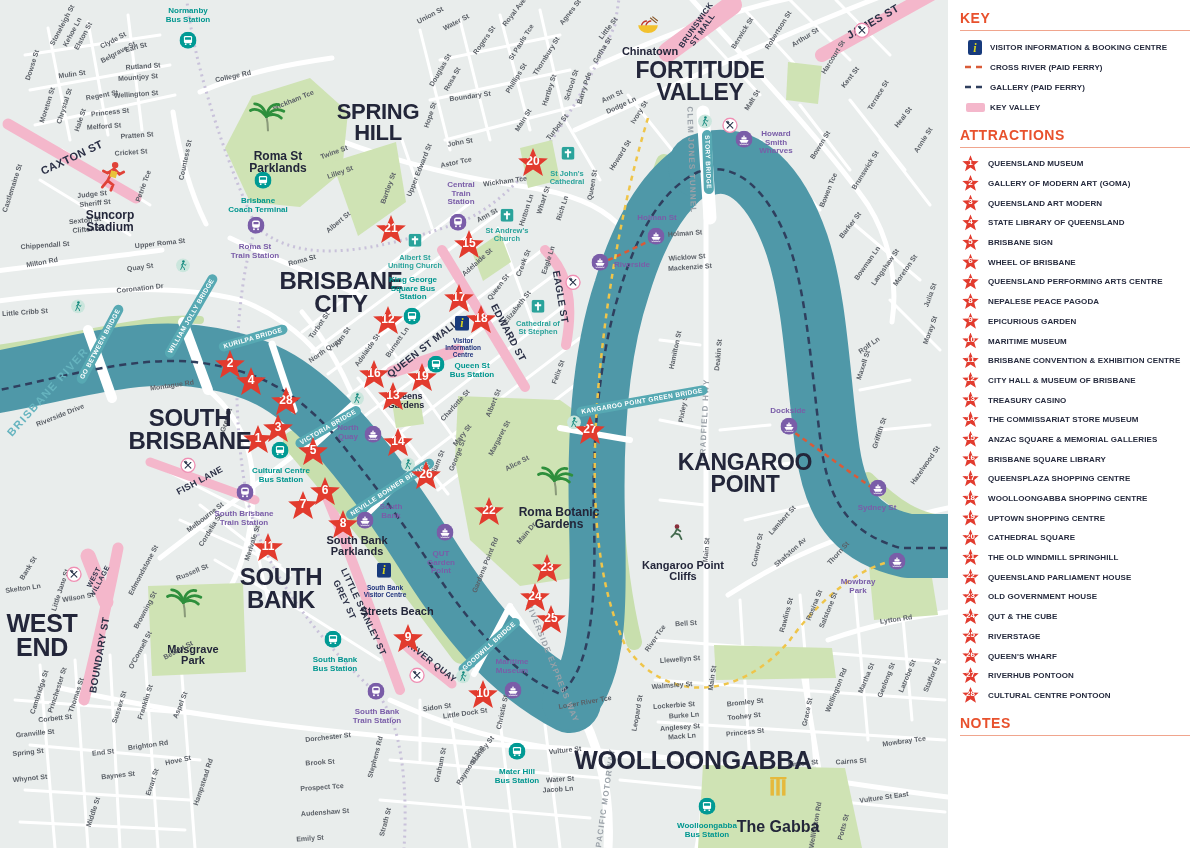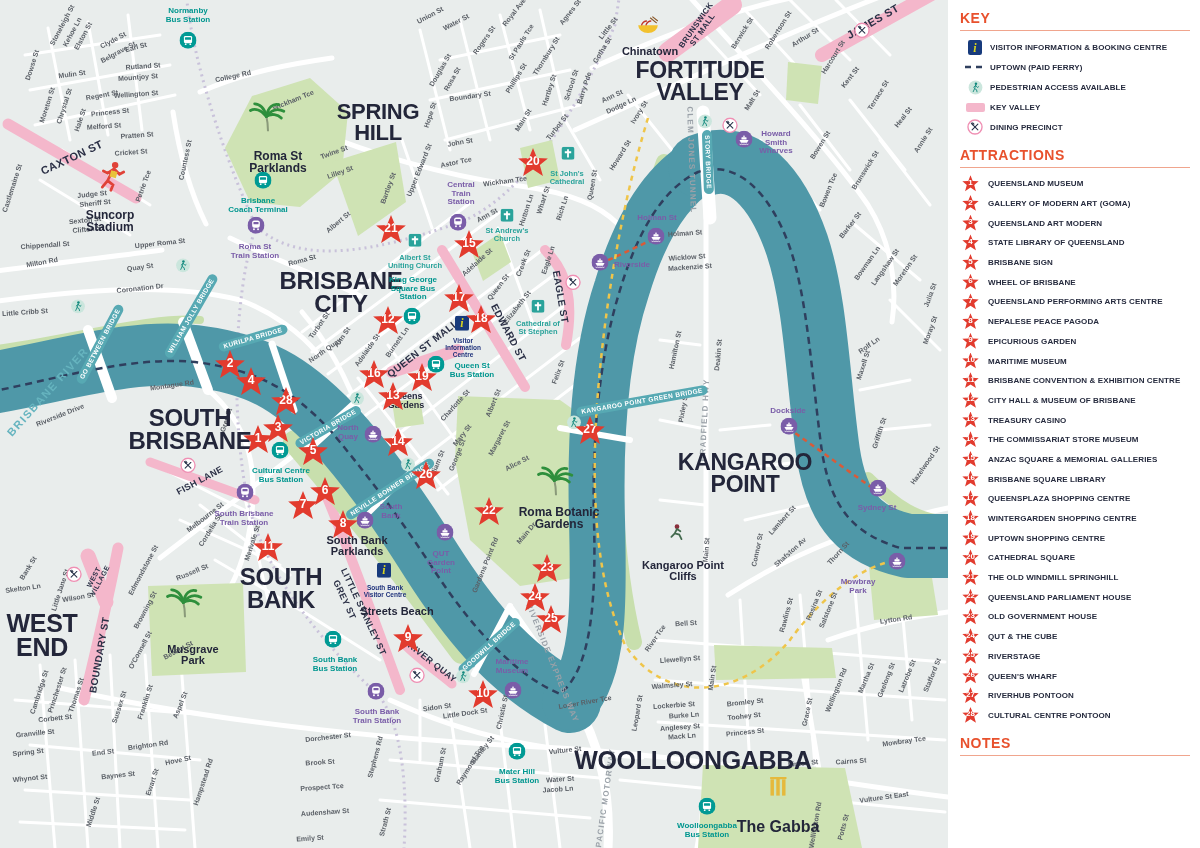--- a/index.html
+++ b/index.html
@@ -815,56 +815,41 @@
             <svg width="14" height="15" viewBox="0 0 14 15">
               <rect width="14" height="15" rx="2.2" fill="#173a7c"></rect>
               <text x="7" y="11.5" font-size="12" font-style="italic" font-weight="bold" fill="#d6d321" text-anchor="middle" font-family="Liberation Serif,serif">i</text>
             </svg>
           </span>
           <span class="key-lbl">VISITOR INFORMATION &amp; BOOKING CENTRE</span>
         </div>
         <div class="key-row">
           <span class="key-ic">
             <svg width="20" height="6">
+              <line x1="0" y1="3" x2="20" y2="3" stroke="#d95b38" stroke-width="2.5" stroke-dasharray="6 5"></line>
+            </svg>
+          </span>
+          <span class="key-lbl">CROSS RIVER (PAID FERRY)</span>
+        </div>
+        <div class="key-row">
+          <span class="key-ic">
+            <svg width="20" height="6">
               <line x1="0" y1="3" x2="20" y2="3" stroke="#2f3f5e" stroke-width="2.5" stroke-dasharray="6 5"></line>
             </svg>
           </span>
-          <span class="key-lbl">UPTOWN (PAID FERRY)</span>
-        </div>
-        <div class="key-row">
-          <span class="key-ic">
-            <svg width="15" height="15" viewBox="0 0 20 20">
-              <circle cx="10" cy="10" r="9.2" fill="#cbe6dd"></circle>
-              <circle cx="10.6" cy="5" r="1.7" fill="#11897d"></circle>
-              <path d="M10.2 7.2 L8.8 11.5 L7 15.5 M8.8 11.5 L11.4 13 L12 15.8 M10.2 7.2 L7.6 9.6 M10.2 7.2 L12.6 10 L14 9" stroke="#11897d" stroke-width="1.2" fill="none" stroke-linecap="round"></path>
-            </svg>
-          </span>
-          <span class="key-lbl">PEDESTRIAN ACCESS AVAILABLE</span>
+          <span class="key-lbl">GALLERY (PAID FERRY)</span>
         </div>
         <div class="key-row">
           <span class="key-ic">
             <svg width="19" height="9">
               <rect width="19" height="9" rx="2" fill="#f4b7cb"></rect>
             </svg>
           </span>
           <span class="key-lbl">KEY VALLEY</span>
         </div>
-        <div class="key-row">
-          <span class="key-ic">
-            <svg width="16" height="16" viewBox="0 0 20 20">
-              <circle cx="10" cy="10" r="8.8" fill="#fff" stroke="#ef8fb3" stroke-width="1.7"></circle>
-              <g stroke="#273148" stroke-width="1.3" stroke-linecap="round">
-                <path d="M6.4 6.4 L13.6 13.6"></path>
-                <path d="M13.6 6.4 L6.4 13.6"></path>
-                <path d="M5.4 5.2 L7.5 7.5 M7.1 4.8 L8.7 6.5"></path>
-              </g>
-            </svg>
-          </span>
-          <span class="key-lbl">DINING PRECINCT</span>
-        </div>
       </div>
     <div class="sb-title mt">ATTRACTIONS</div>
     <hr class="sb-rule">
     <div id="attr-list">
         <div class="attr-row">
           <span class="star sb">
             <span>1</span>
           </span>
           <span class="attr-lbl">QUEENSLAND MUSEUM</span>
         </div>
@@ -961,21 +946,21 @@
         <div class="attr-row">
           <span class="star sb">
             <span>17</span>
           </span>
           <span class="attr-lbl">QUEENSPLAZA SHOPPING CENTRE</span>
         </div>
         <div class="attr-row">
           <span class="star sb">
             <span>18</span>
           </span>
-          <span class="attr-lbl">WINTERGARDEN SHOPPING CENTRE</span>
+          <span class="attr-lbl">WOOLLOONGABBA SHOPPING CENTRE</span>
         </div>
         <div class="attr-row">
           <span class="star sb">
             <span>19</span>
           </span>
           <span class="attr-lbl">UPTOWN SHOPPING CENTRE</span>
         </div>
         <div class="attr-row">
           <span class="star sb">
             <span>20</span>

